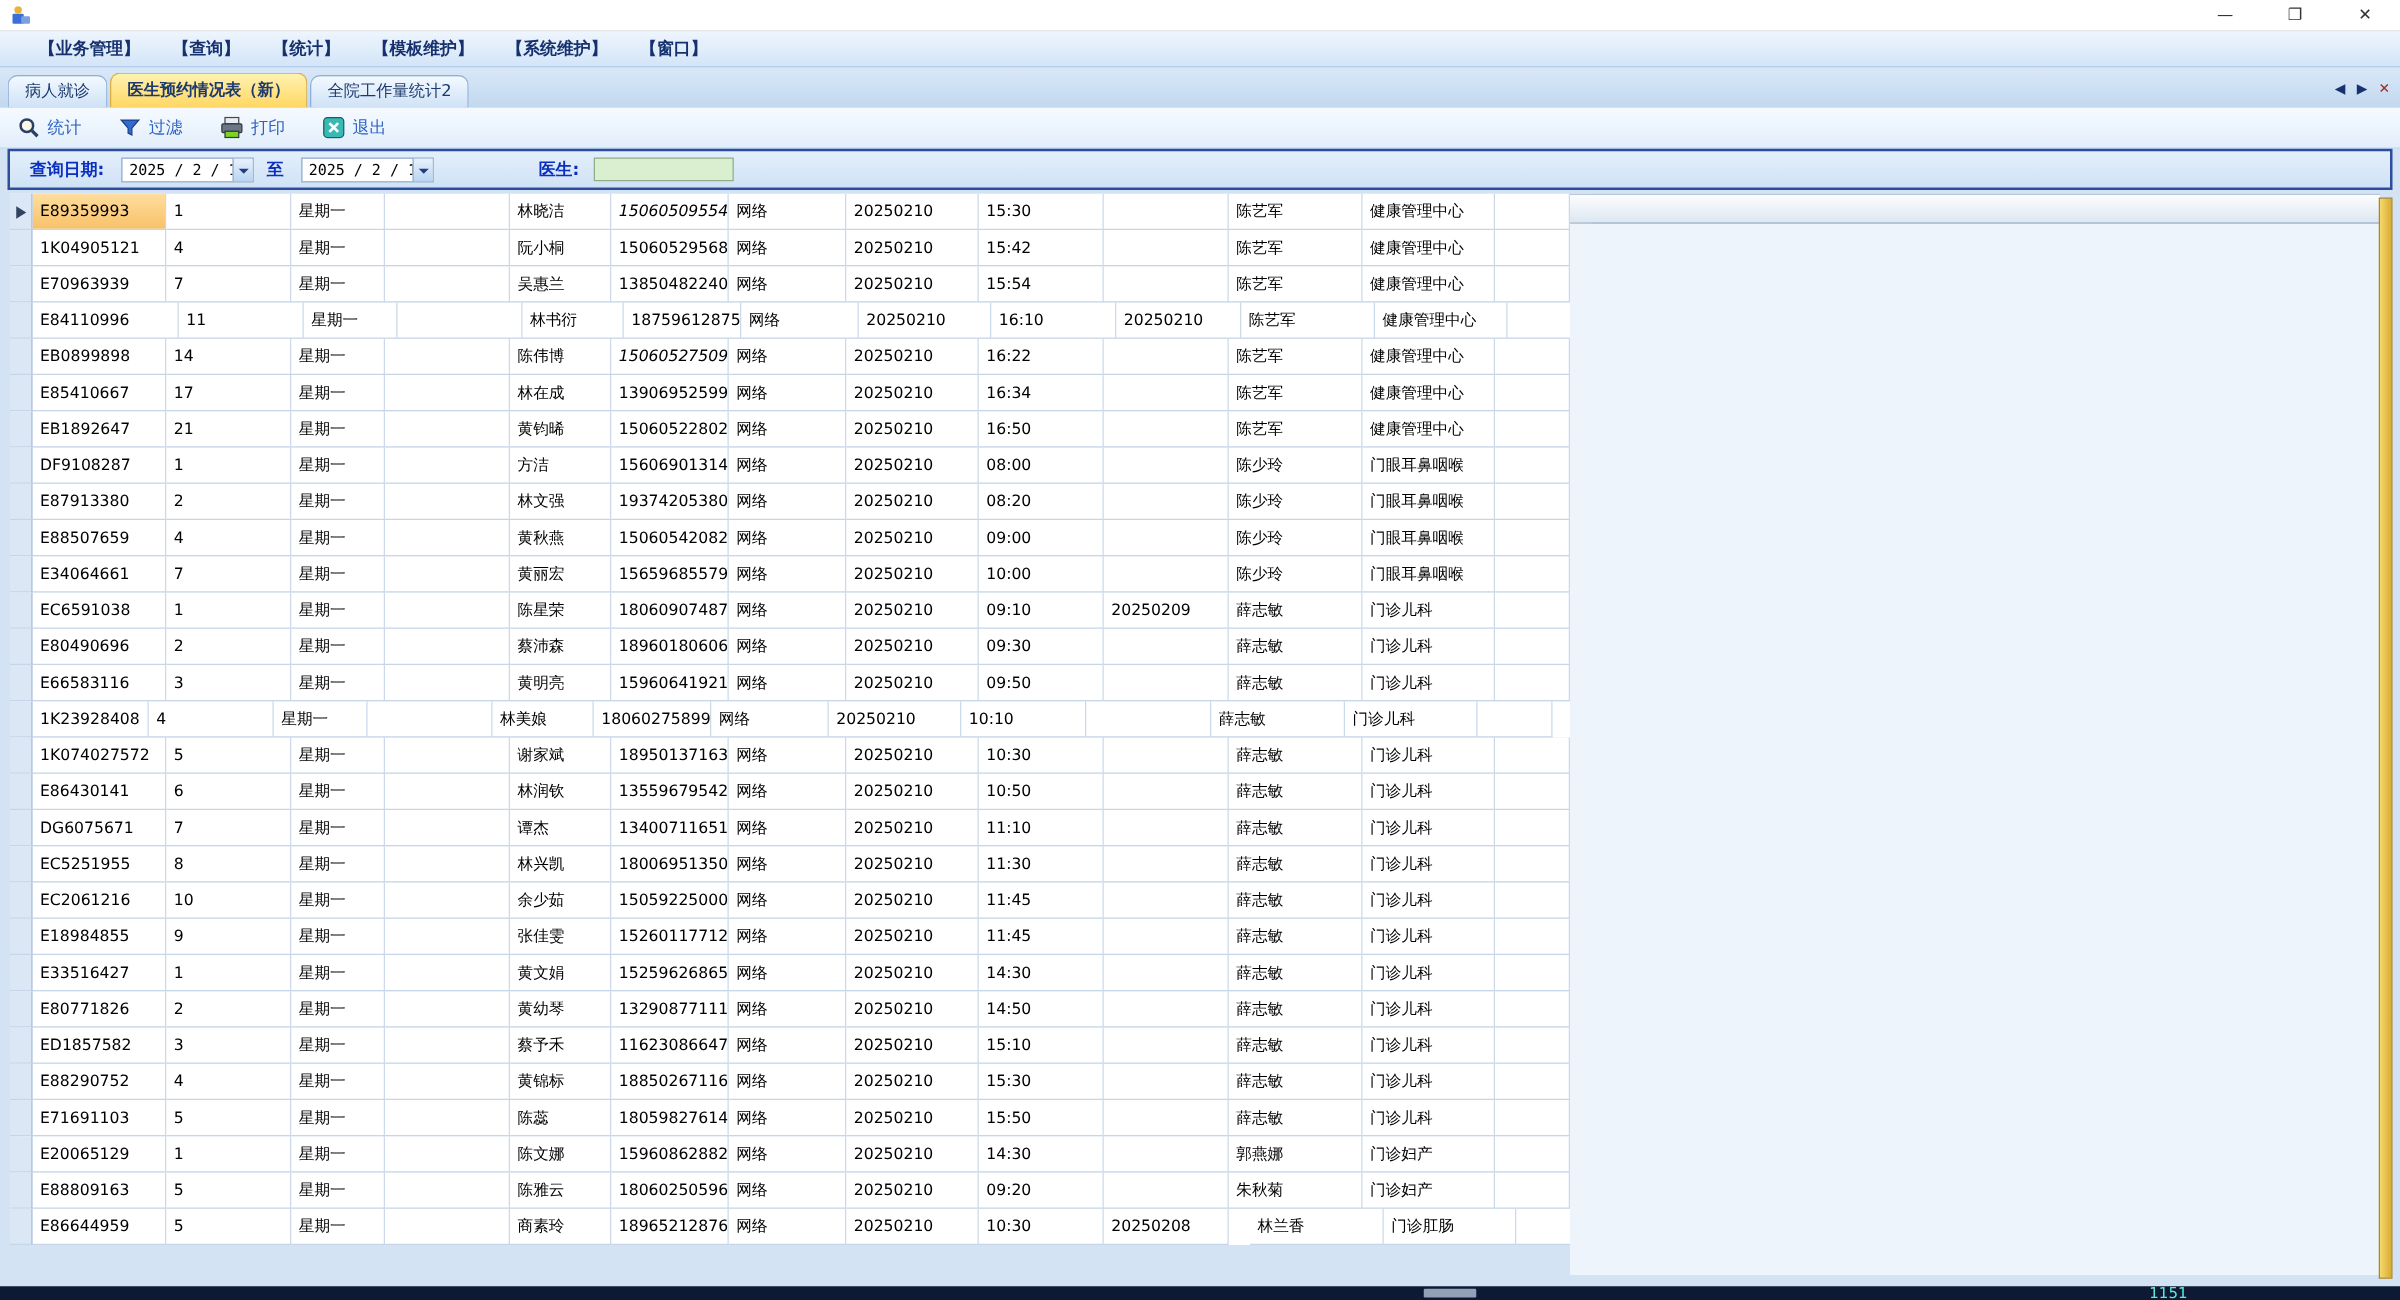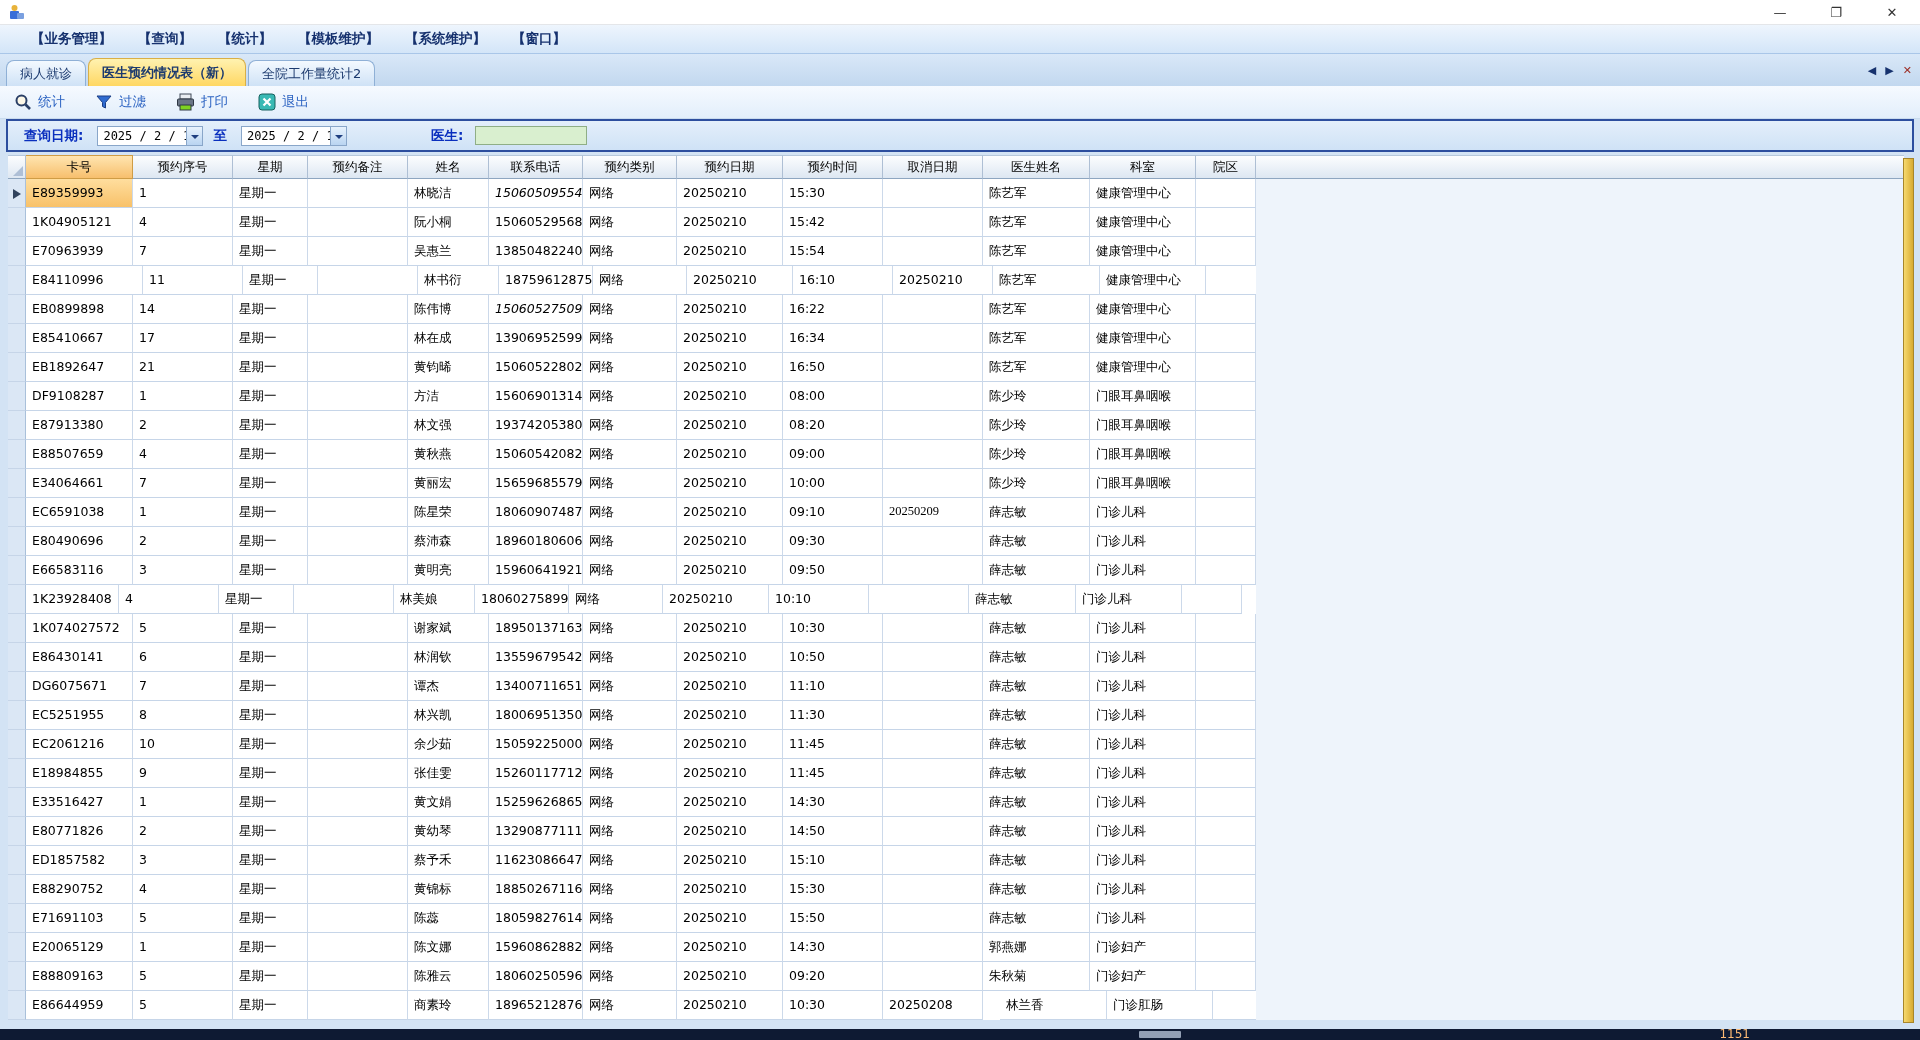--- a/index.html
+++ b/index.html
@@ -82,21 +82,21 @@
     border:5px solid transparent; border-left:8px solid #31435e; }
   .cell.sel { background:linear-gradient(#ffde9e,#f8c169); }
 
   
   .vscroll { position:absolute; right:6px; top:158px; width:11px; height:865px;
     background:linear-gradient(90deg,#f6d96e,#d8ab32); border:1px solid #a8862a; }
   .bottombar { position:absolute; left:0; bottom:0; width:1920px; height:11px;
     background:#0e1a33; }
   .hthumb { position:absolute; left:1139px; bottom:2px; width:42px; height:7px;
     background:#93a0b5; border-radius:1px; }
-  .count-label { position:absolute; right:170px; bottom:-1px; color:#fdba74; font-size:12px; }
+  .count-label { position:absolute; right:170px; bottom:-1px; color:#5eead4; font-size:12px; }
 </style>
 </head>
 <body>
 
 <div class="titlebar">
   <svg class="app-icon" viewBox="0 0 16 16">
     <rect x="1" y="7" width="9" height="8" rx="1" fill="#3a6fd8"></rect>
     <circle cx="5.5" cy="4" r="3" fill="#e8b33a"></circle>
     <rect x="8" y="9" width="7" height="6" rx="1" fill="#7aa0e0"></rect>
   </svg>
@@ -168,36 +168,20 @@
   <span class="date-field">
     <span class="date-text">2025 / 2 / 10</span>
     <span class="date-drop"></span>
   </span>
   <span class="q-label lbl-doctor">医生:</span>
   <input class="doctor-input" type="text" value="" style="">
 </div>
 
 <div class="grid-area">
   <div class="grid">
-    <div class="header-row" id="grid-header">
-        <div class="hcell corner" style="width: 18px;"></div>
-        <div class="hcell selcol" style="width: 107px;">卡号</div>
-        <div class="hcell" style="width: 100px;">预约序号</div>
-        <div class="hcell" style="width: 75px;">星期</div>
-        <div class="hcell" style="width: 100px;">预约备注</div>
-        <div class="hcell" style="width: 81px;">姓名</div>
-        <div class="hcell" style="width: 94px;">联系电话</div>
-        <div class="hcell" style="width: 94px;">预约类别</div>
-        <div class="hcell" style="width: 106px;">预约日期</div>
-        <div class="hcell" style="width: 100px;">预约时间</div>
-        <div class="hcell" style="width: 100px;">取消日期</div>
-        <div class="hcell" style="width: 107px;">医生姓名</div>
-        <div class="hcell" style="width: 106px;">科室</div>
-        <div class="hcell" style="width: 60px;">院区</div>
-      </div>
     <div id="grid-body">
         <div class="row">
           <div class="cell ind marker" style="width: 18px;"></div>
           <div class="cell sel" style="width: 107px;">E89359993</div>
           <div class="cell" style="width: 100px;">1</div>
           <div class="cell" style="width: 75px;">星期一</div>
           <div class="cell" style="width: 100px;"></div>
           <div class="cell" style="width: 81px;">林晓洁</div>
           <div class="cell" style="width: 94px; font-style: italic;">15060509554</div>
           <div class="cell" style="width: 94px;">网络</div>
@@ -372,21 +356,21 @@
           <div class="cell ind" style="width: 18px;"></div>
           <div class="cell" style="width: 107px;">EC6591038</div>
           <div class="cell" style="width: 100px;">1</div>
           <div class="cell" style="width: 75px;">星期一</div>
           <div class="cell" style="width: 100px;"></div>
           <div class="cell" style="width: 81px;">陈星荣</div>
           <div class="cell" style="width: 94px;">18060907487</div>
           <div class="cell" style="width: 94px;">网络</div>
           <div class="cell" style="width: 106px;">20250210</div>
           <div class="cell" style="width: 100px;">09:10</div>
-          <div class="cell" style="width: 100px; font-family: Liberation Serif, serif;">20250209</div>
+          <div class="cell" style="width: 100px;">20250209</div>
           <div class="cell" style="width: 107px;">薛志敏</div>
           <div class="cell" style="width: 106px;">门诊儿科</div>
           <div class="cell" style="width: 60px;"></div>
         </div>
         <div class="row">
           <div class="cell ind" style="width: 18px;"></div>
           <div class="cell" style="width: 107px;">E80490696</div>
           <div class="cell" style="width: 100px;">2</div>
           <div class="cell" style="width: 75px;">星期一</div>
           <div class="cell" style="width: 100px;"></div>

